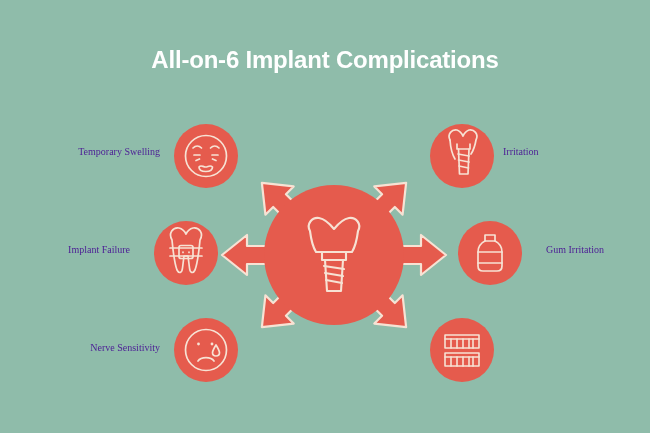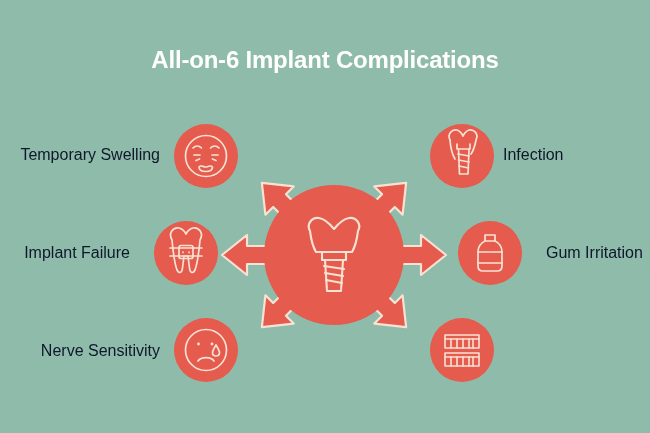--- a/index.html
+++ b/index.html
@@ -31,25 +31,25 @@
     letter-spacing: -0.2px;
     font-family: "Liberation Sans", sans-serif;
   }
   .diagram-svg {
     position: absolute;
     top: 0;
     left: 0;
   }
   .node-label {
     position: absolute;
-    color: #0f172a;
-    font-size: 16px;
+    color: #4c1d95;
+    font-size: 10px;
     font-weight: normal;
     white-space: nowrap;
-    font-family: Liberation Sans, sans-serif;
+    font-family: Liberation Serif, serif;
   }
   .label-left  { text-align: right; }
   .label-right { text-align: left; }
   .lbl-temporary-swelling { top: 146px; left: 10px;  width: 150px; }
   .lbl-implant-failure    { top: 244px; left: 10px;  width: 120px; }
   .lbl-nerve-sensitivity  { top: 342px; left: 10px;  width: 150px; }
   .lbl-infection          { top: 146px; left: 503px; width: 140px; }
   .lbl-gum-irritation     { top: 244px; left: 546px; width: 110px; }
   .lbl-bone-loss          { top: 342px; left: 503px; width: 140px; }
 </style>
@@ -192,16 +192,16 @@
         <path d="M 469 357 L 469 366"></path>
         <path d="M 473 357 L 473 366"></path>
       </g>
     </g>
 
   </svg>
 
   <div class="node-label label-left lbl-temporary-swelling">Temporary Swelling</div>
   <div class="node-label label-left lbl-nerve-sensitivity">Nerve Sensitivity</div>
   <div class="node-label label-left lbl-implant-failure">Implant Failure</div>
-  <div class="node-label label-right lbl-infection">Infection</div>
+  <div class="node-label label-right lbl-infection">Irritation</div>
   <div class="node-label label-right lbl-gum-irritation">Gum Irritation</div>
 
 </div>
 
 </body></html>

